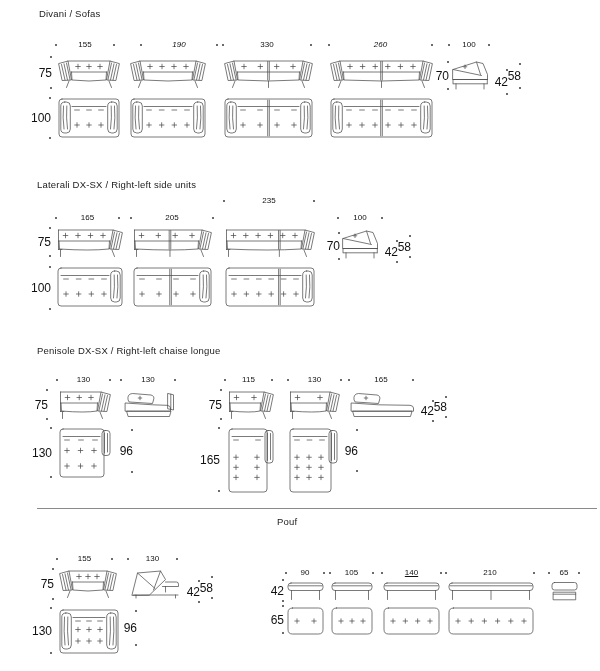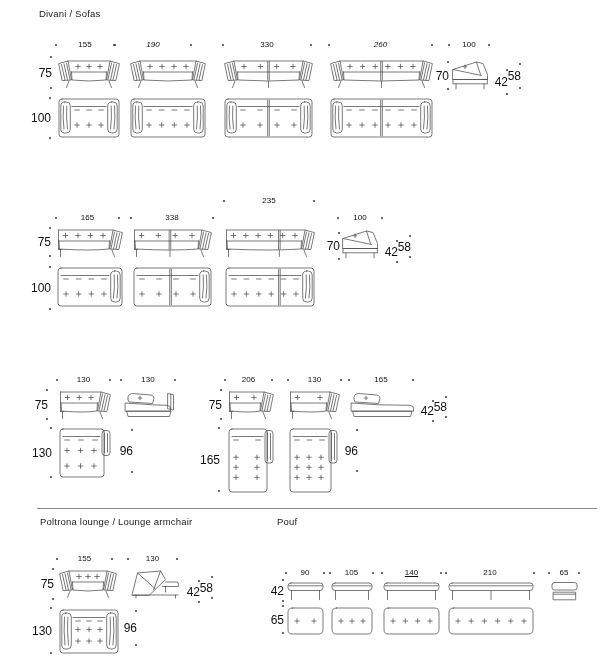--- a/index.html
+++ b/index.html
@@ -14,29 +14,30 @@
   .dot{width:2px;height:2px;border-radius:50%;background:#3a3a3a;flex:0 0 auto;}
   .num{line-height:1;white-space:nowrap;}
   svg.draw{position:absolute;overflow:visible;}
   svg.draw path{fill:none;stroke:#4d4d4d;stroke-width:.75;stroke-linejoin:round;stroke-linecap:round;}
 </style>
 </head>
 <body>
 
 <div class="canvas">
   <div class="sec-title" style="left:27px;top:8px">Divani / Sofas</div>
+  <div class="sec-title" style="left:25px;top:179px">Laterali DX-SX / Right-left side units</div>
+  <div class="sec-title" style="left:25px;top:345px">Penisole DX-SX / Right-left chaise longue</div>
   <div class="divider"></div>
-  <div class="sec-title" style="left:28px;top:516px">Poltrona lounge / Lounge armchair</div>
   <div class="sec-title" style="left:265px;top:516px">Pouf</div>
 <div class="hdim" style="left: 43px; top: 40px; width: 60px;">
       <i class="dot"></i>
       <span class="num">155</span>
       <i class="dot"></i>
     </div>
-    <div class="hdim" style="left: 102px; top: 40px; width: 78px; font-style: italic;">
+    <div class="hdim" style="left: 128px; top: 40px; width: 78px; font-style: italic;">
       <i class="dot"></i>
       <span class="num">190</span>
       <i class="dot"></i>
     </div>
     <div class="hdim" style="left: 210px; top: 40px; width: 90px;">
       <i class="dot"></i>
       <span class="num">330</span>
       <i class="dot"></i>
     </div>
     <div class="hdim" style="left: 316px; top: 40px; width: 105px; font-style: italic;">
@@ -74,21 +75,21 @@
       <span class="num">58</span>
       <i class="dot"></i>
     </div>
     <div class="hdim" style="left: 43px; top: 213px; width: 65px;">
       <i class="dot"></i>
       <span class="num">165</span>
       <i class="dot"></i>
     </div>
     <div class="hdim" style="left: 118px; top: 213px; width: 84px;">
       <i class="dot"></i>
-      <span class="num">338</span>
+      <span class="num">205</span>
       <i class="dot"></i>
     </div>
     <div class="hdim" style="left: 211px; top: 196px; width: 92px;">
       <i class="dot"></i>
       <span class="num">235</span>
       <i class="dot"></i>
     </div>
     <div class="hdim" style="left: 325px; top: 213px; width: 46px;">
       <i class="dot"></i>
       <span class="num">100</span>
@@ -139,21 +140,21 @@
       <span class="num">130</span>
       <i class="dot"></i>
     </div>
     <div class="vdim" style="left: 105px; top: 429px; height: 44px;">
       <i class="dot"></i>
       <span class="num">96</span>
       <i class="dot"></i>
     </div>
     <div class="hdim" style="left: 212px; top: 375px; width: 49px;">
       <i class="dot"></i>
-      <span class="num">206</span>
+      <span class="num">115</span>
       <i class="dot"></i>
     </div>
     <div class="hdim" style="left: 275px; top: 375px; width: 55px;">
       <i class="dot"></i>
       <span class="num">130</span>
       <i class="dot"></i>
     </div>
     <div class="hdim" style="left: 336px; top: 375px; width: 66px;">
       <i class="dot"></i>
       <span class="num">165</span>

